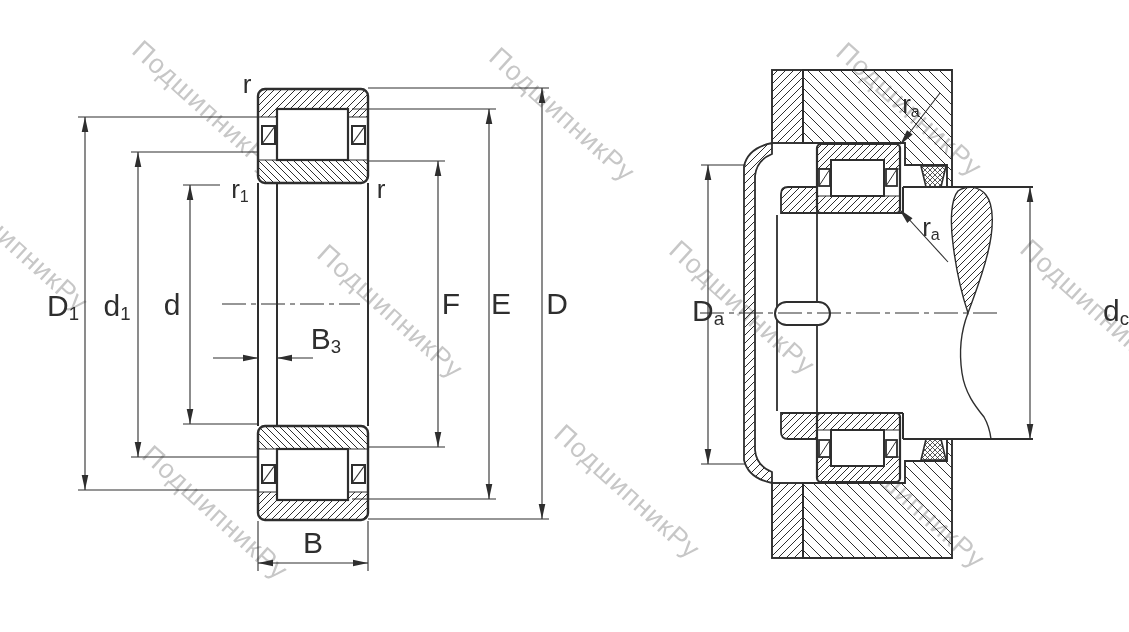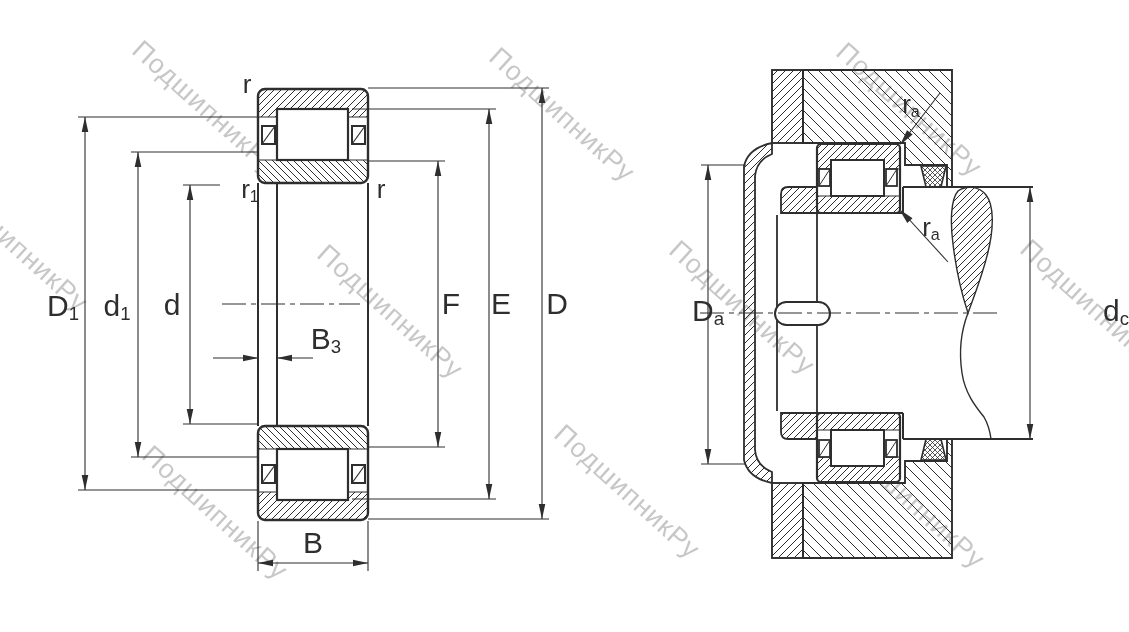--- a/index.html
+++ b/index.html
@@ -199,21 +199,21 @@
       <polygon points="1030,187 1026.7,202 1033.3,202"></polygon>
         <polygon points="1030,439 1026.7,424 1033.3,424"></polygon>
       <polygon points="900,145 912.6,134.5 907.0,130.3"></polygon>
       <polygon points="899,209 907.3,223.1 912.5,218.3"></polygon>
     </g>
   </svg>
 
   <span class="lbl size-md" style="left:247px;top:84px;">
     <span class="main">r</span><span class="sub"></span>
   </span>
-  <span class="lbl size-md" style="left:240px;top:189px;margin-left:10px;">
+  <span class="lbl size-md" style="left:240px;top:189px;">
     <span class="main">r</span><span class="sub">1</span>
   </span>
   <span class="lbl size-md" style="left:381px;top:189px;">
     <span class="main">r</span><span class="sub"></span>
   </span>
   <span class="lbl size-lg" style="left:63px;top:306px;">
     <span class="main">D</span><span class="sub">1</span>
   </span>
   <span class="lbl size-lg" style="left:117px;top:306px;">
     <span class="main">d</span><span class="sub">1</span>

